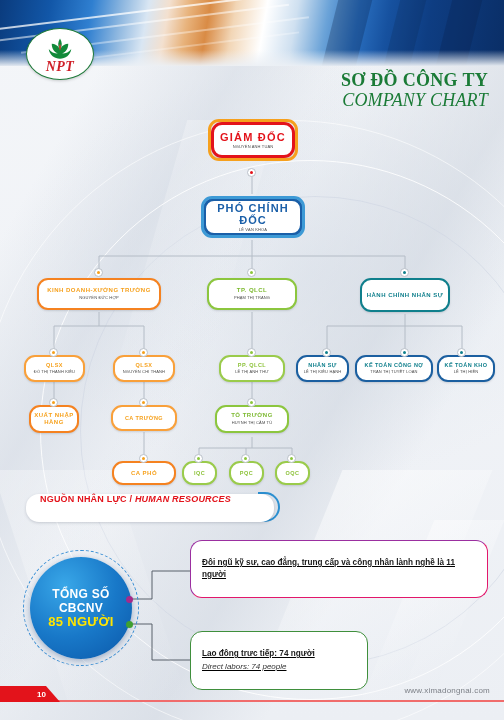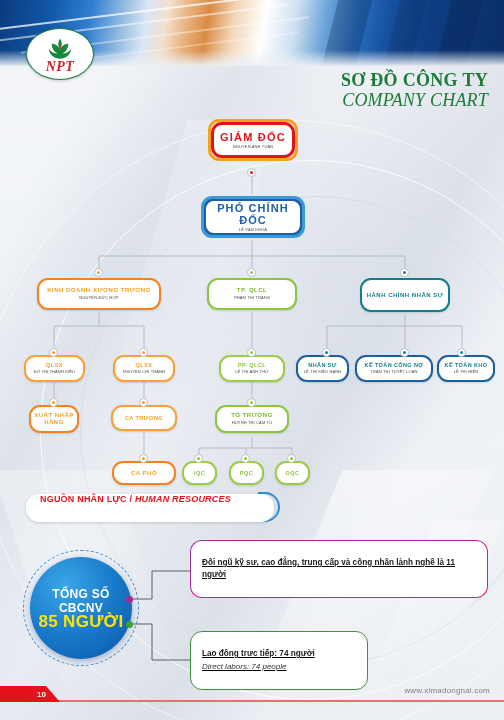--- a/index.html
+++ b/index.html
@@ -115,21 +115,21 @@
     border:2px solid #2b8fd0; border-left:none; border-radius:0 16px 16px 0; z-index:2;}
 
   
   #circle {
     position:absolute; left:30px; top:557px; width:102px; height:102px; border-radius:50%;
     background:radial-gradient(circle at 34% 28%, #39a7e8 0%, #1878c8 52%, #0b57a8 100%);
     display:flex; flex-direction:column; align-items:center; justify-content:center;
     color:#fff; text-align:center; z-index:4; box-shadow:0 2px 6px rgba(20,60,120,.35);
   }
   #circle .c1 { font-size:12px; font-weight:bold; line-height:14px; letter-spacing:.3px;text-align:center; }
-  #circle .c2 { font-size:17px; font-weight:bold; color:#ffe400; line-height:14px; letter-spacing:.3px;text-align:right;}
+  #circle .c2 { font-size:13px; font-weight:bold; color:#ffe400; line-height:14px; letter-spacing:.3px;text-align:right;}
   #circle-ring { position:absolute; left:23px; top:550px; width:116px; height:116px;
     border:1px dashed #3b8fd4; border-radius:50%; z-index:3; }
 
   .bubble { position:absolute; background:#fff; border-radius:12px; z-index:3; padding:16px 11px;text-decoration:underline; }
   .bubble .vi { font-size:8.2px; font-weight:bold; color:#1a1a1a; line-height:12px; }
   .bubble .en { font-size:8px; font-style:italic; color:#333; line-height:11.5px; margin-top:1px;}
   #bub1 { left:190px; top:540px; width:298px; border:1.6px solid #9b2fa0;
           border-right-color:#e2176b; border-bottom-color:#e2176b; }
   #bub2 { left:190px; top:631px; width:178px; border:1.6px solid #3f8f3c; }
 

